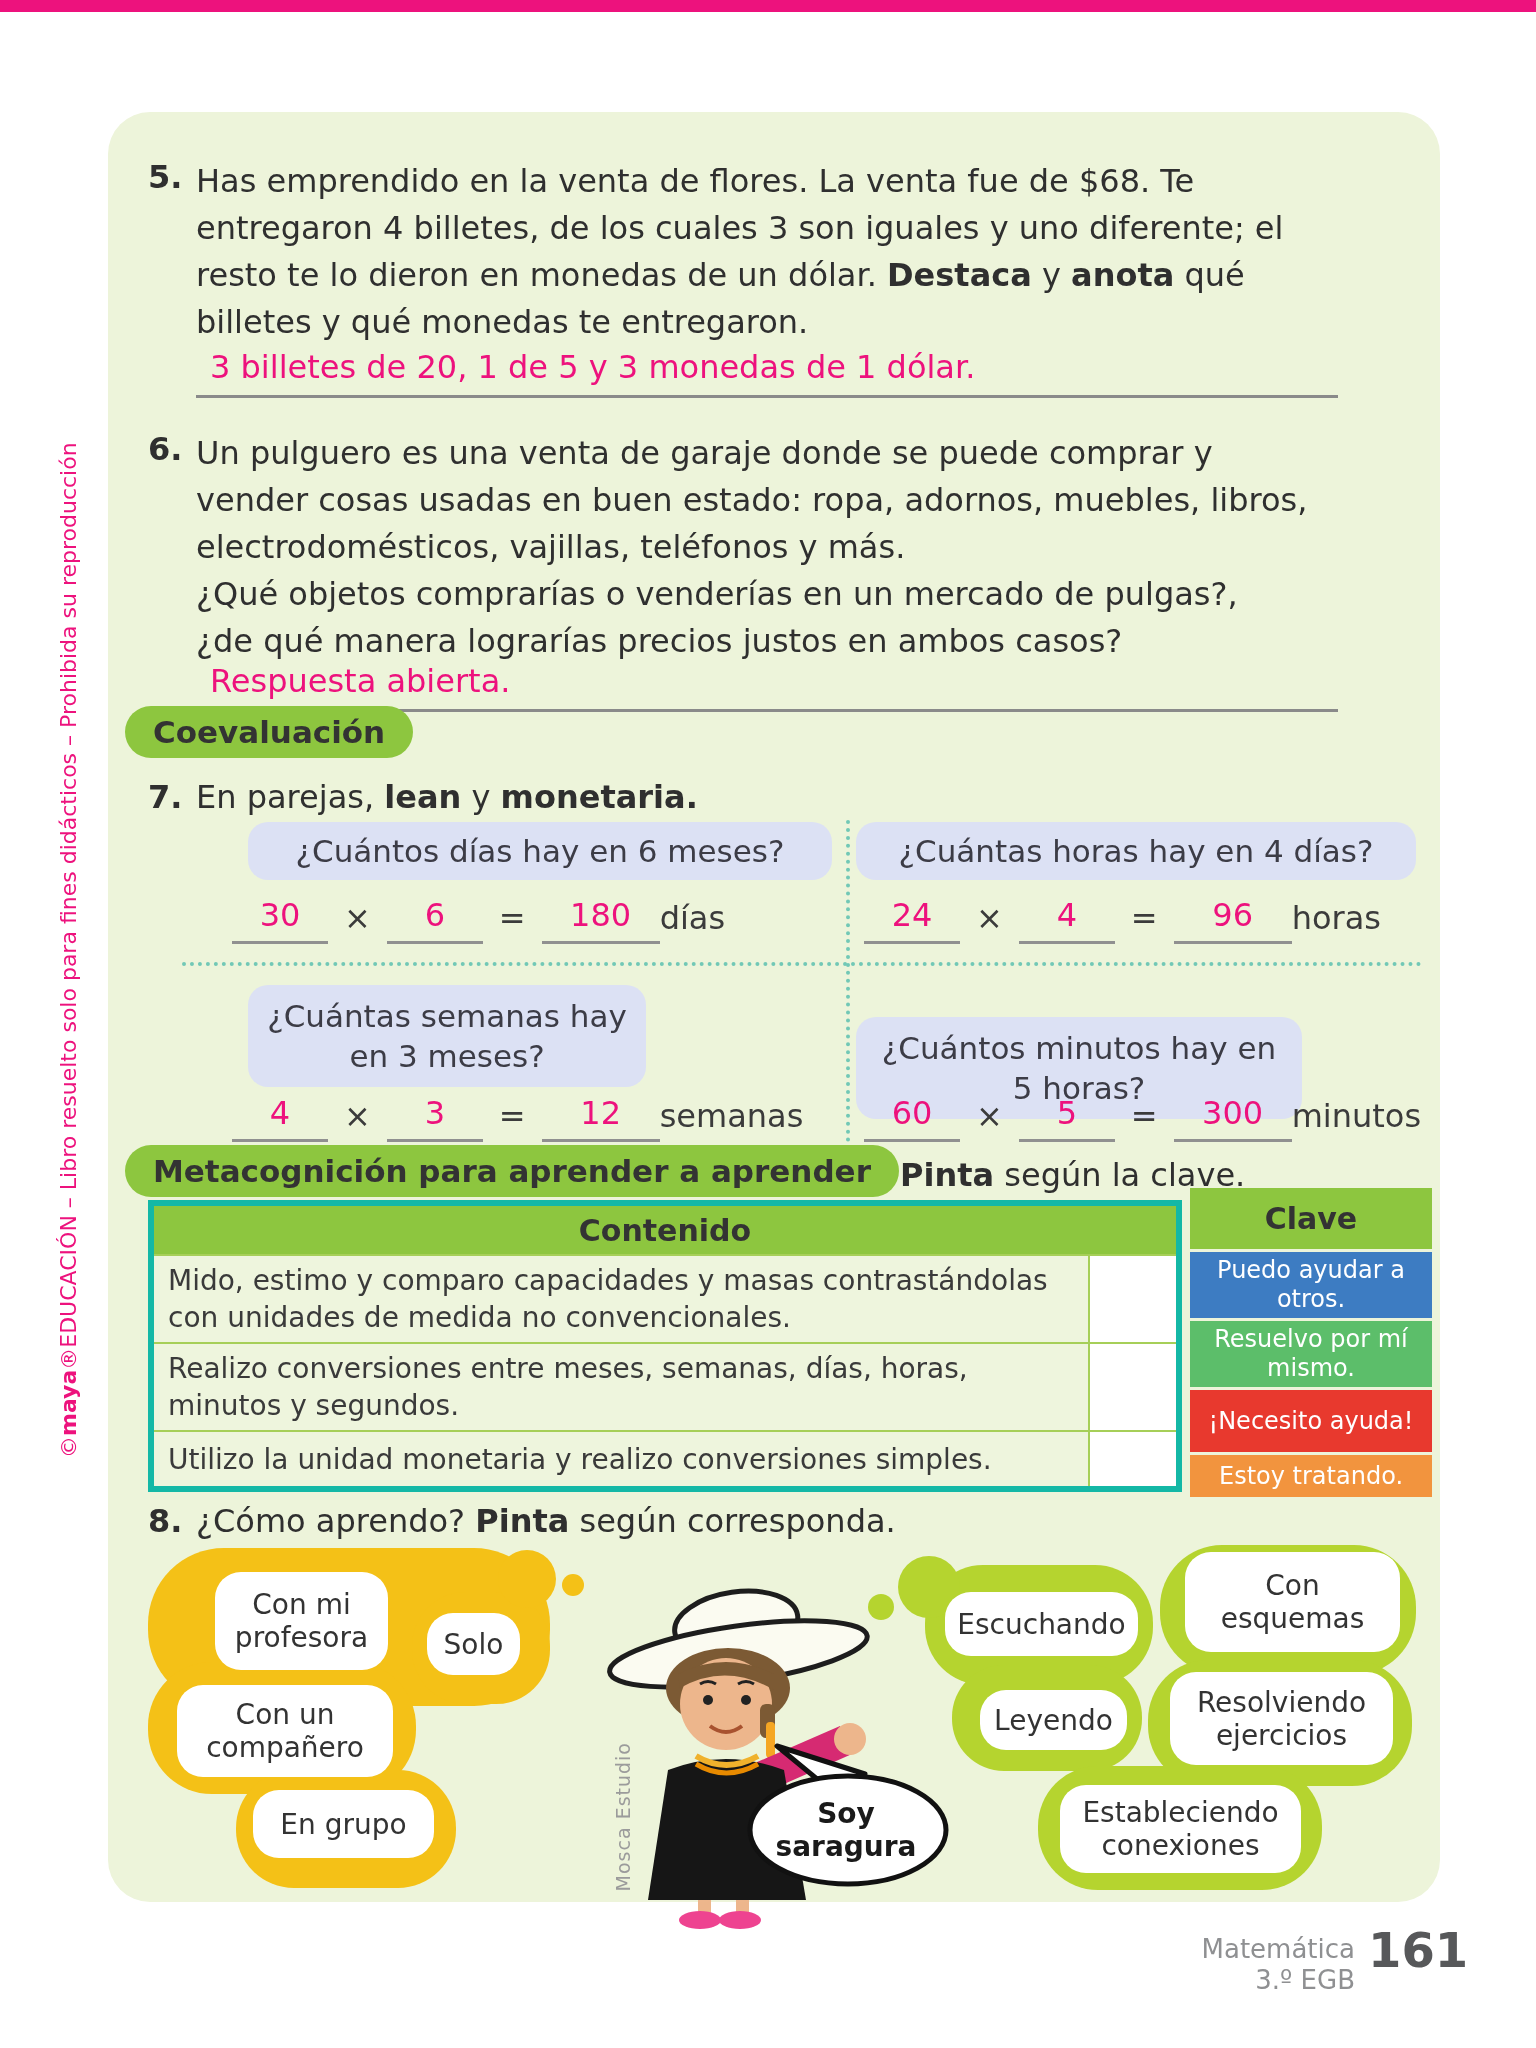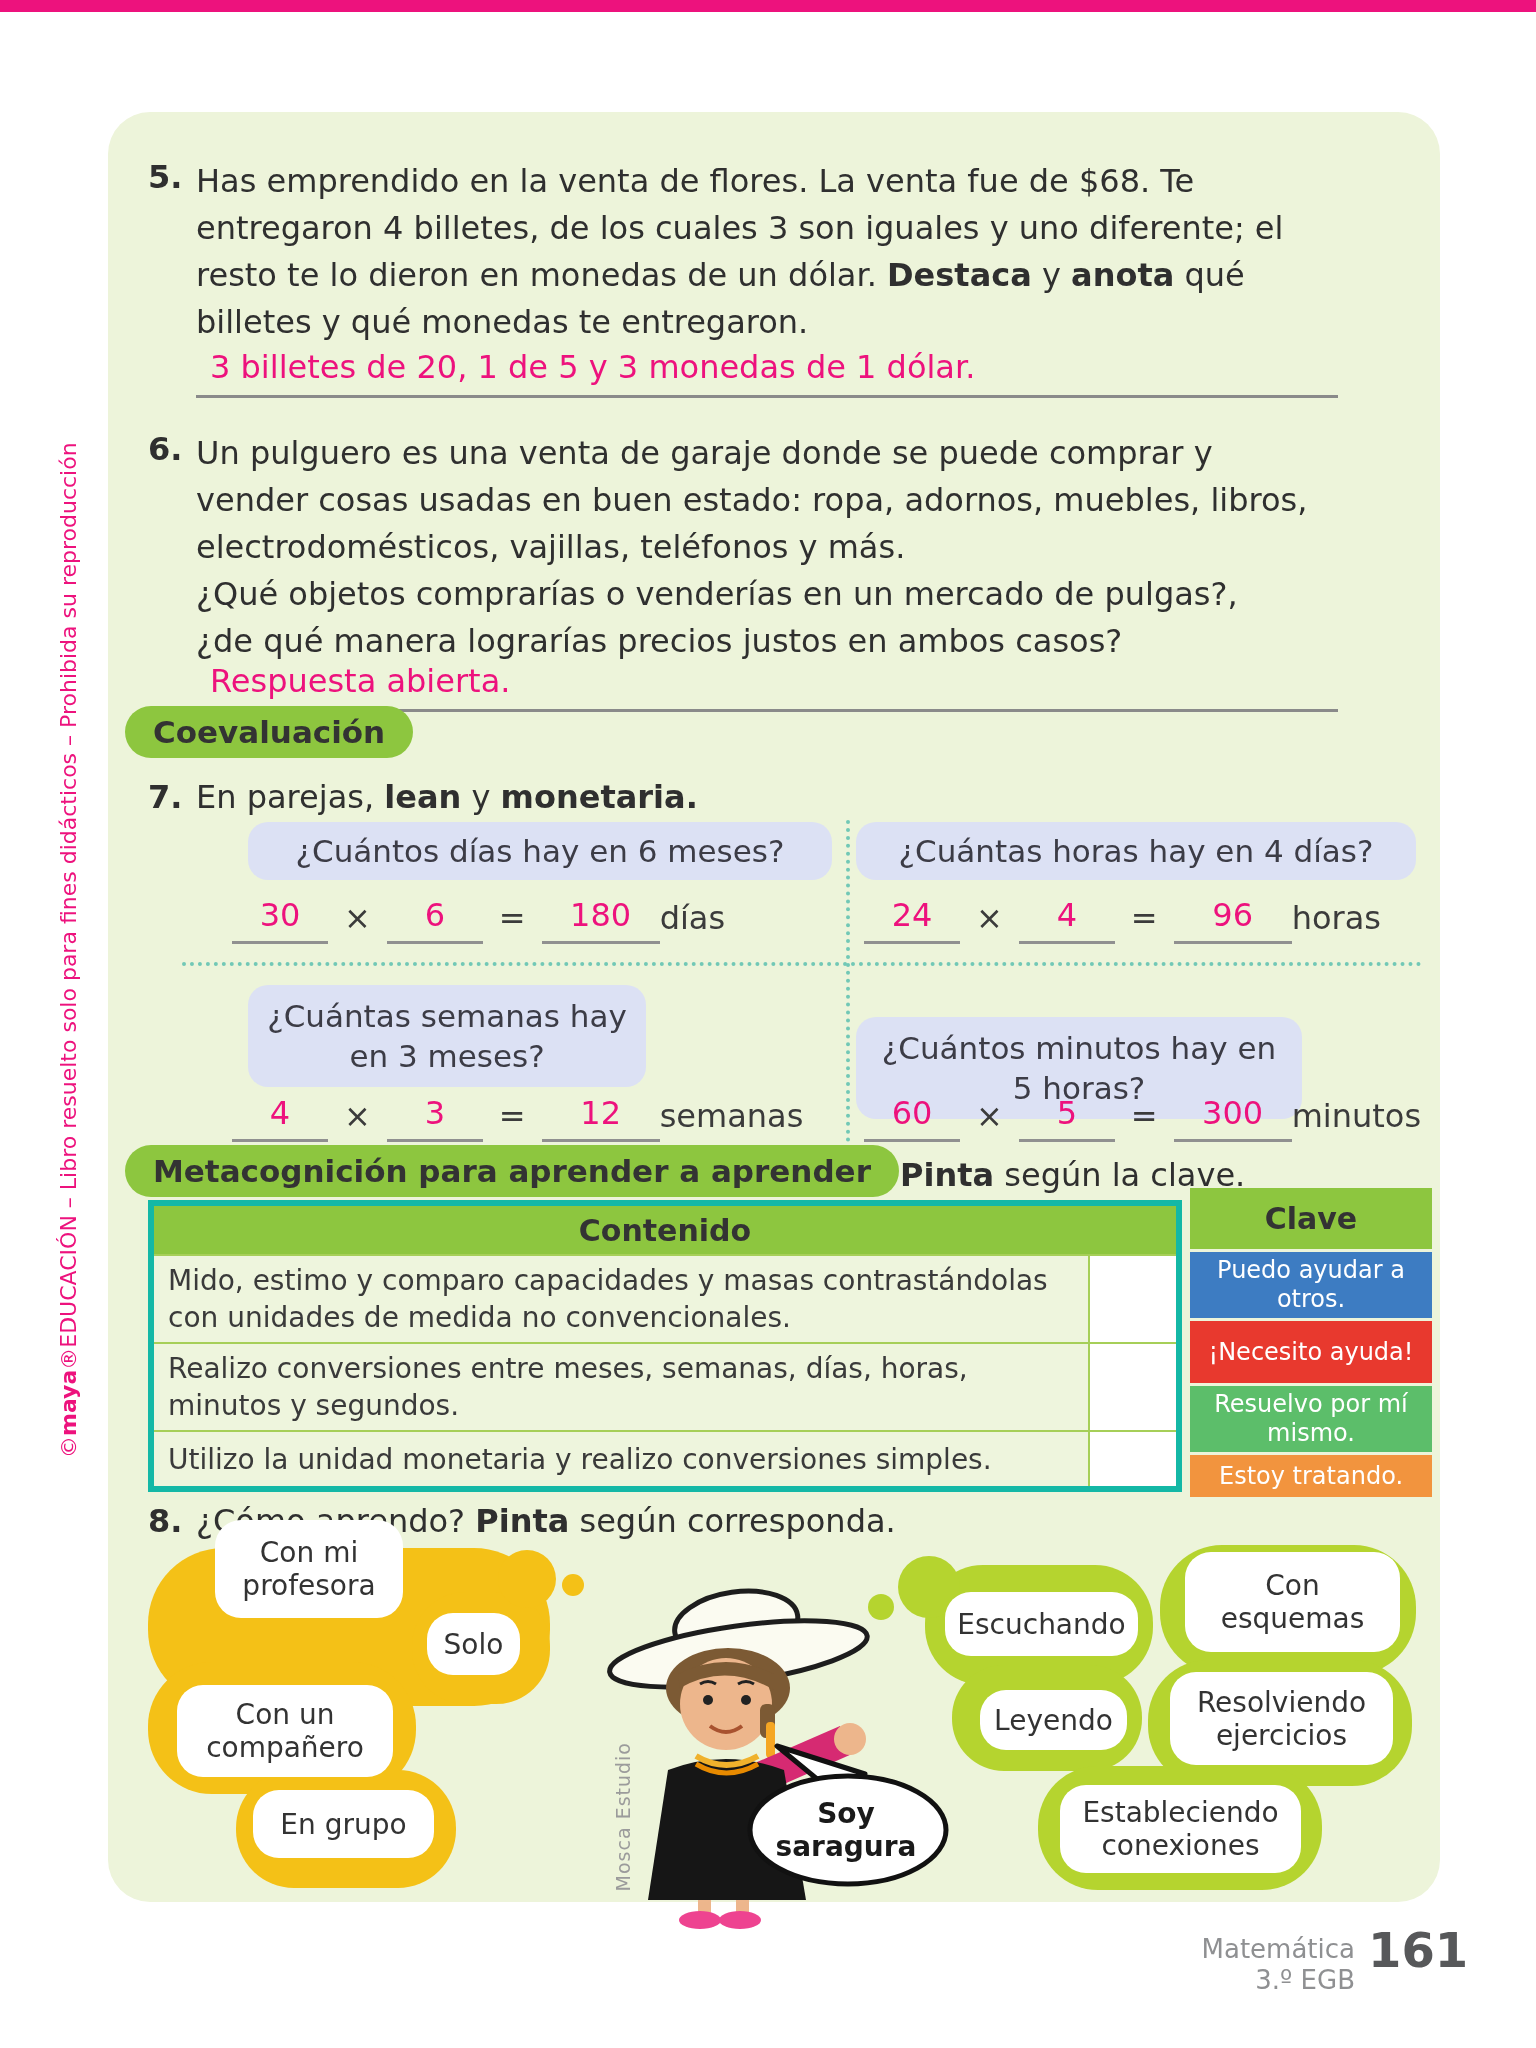--- a/index.html
+++ b/index.html
@@ -148,41 +148,41 @@
     </div>
   </div>
 
   <div id="clave" class="abs">
     <div class="ctitle" style="background: rgb(141, 198, 63);">
       <span>Clave</span>
     </div>
     <div class="citem" style="min-height: 64px; background: rgb(61, 124, 194);">
       <span>Puedo ayudar a otros.</span>
     </div>
+    <div class="citem" style="min-height: 64px; background: rgb(92, 190, 106);">
+      <span>Resuelvo por mí mismo.</span>
+    </div>
     <div class="citem" style="min-height: 62px; background: rgb(232, 57, 46);">
       <span>¡Necesito ayuda!</span>
-    </div>
-    <div class="citem" style="min-height: 64px; background: rgb(92, 190, 106);">
-      <span>Resuelvo por mí mismo.</span>
     </div>
     <div class="citem" style="min-height: 42px; background: rgb(242, 148, 62);">
       <span>Estoy tratando.</span>
     </div>
   </div>
 
   <div class="abs num" style="left:148px;top:1502px">8.</div>
   <div class="abs rich" style="left:196px;top:1502px">¿Cómo aprendo? <b>Pinta</b> según corresponda.</div>
 
   <div class="abs blob" style="left: 148px; top: 1548px; width: 402px; height: 158px; border-radius: 76px; background: rgb(244, 193, 23);"></div>
   <div class="abs blob" style="left: 412px; top: 1592px; width: 138px; height: 112px; border-radius: 54px; background: rgb(244, 193, 23);"></div>
   <div class="abs blob" style="left: 148px; top: 1662px; width: 268px; height: 132px; border-radius: 64px; background: rgb(244, 193, 23);"></div>
   <div class="abs blob" style="left: 236px; top: 1770px; width: 220px; height: 118px; border-radius: 58px; background: rgb(244, 193, 23);"></div>
   <div class="abs dot" style="left: 498px; top: 1550px; width: 58px; height: 58px; background: rgb(244, 193, 23);"></div>
   <div class="abs dot" style="left: 562px; top: 1574px; width: 22px; height: 22px; background: rgb(244, 193, 23);"></div>
-  <div class="abs opt" style="left:215px;top:1520px;width:188px;height:98px">Con mi profesora</div>
+  <div class="abs opt" style="left:215px;top:1572px;width:173px;height:98px">Con mi profesora</div>
   <div class="abs opt" style="left:427px;top:1613px;width:93px;height:62px">Solo</div>
   <div class="abs opt" style="left:177px;top:1685px;width:216px;height:92px">Con un compañero</div>
   <div class="abs opt" style="left:253px;top:1790px;width:181px;height:68px">En grupo</div>
 
   <div class="abs blob" style="left: 925px; top: 1565px; width: 228px; height: 120px; border-radius: 58px; background: rgb(181, 212, 47);"></div>
   <div class="abs blob" style="left: 1160px; top: 1545px; width: 256px; height: 130px; border-radius: 62px; background: rgb(181, 212, 47);"></div>
   <div class="abs blob" style="left: 952px; top: 1665px; width: 190px; height: 106px; border-radius: 52px; background: rgb(181, 212, 47);"></div>
   <div class="abs blob" style="left: 1148px; top: 1660px; width: 264px; height: 126px; border-radius: 60px; background: rgb(181, 212, 47);"></div>
   <div class="abs blob" style="left: 1038px; top: 1766px; width: 284px; height: 124px; border-radius: 60px; background: rgb(181, 212, 47);"></div>
   <div class="abs dot" style="left: 898px; top: 1556px; width: 62px; height: 62px; background: rgb(181, 212, 47);"></div>

